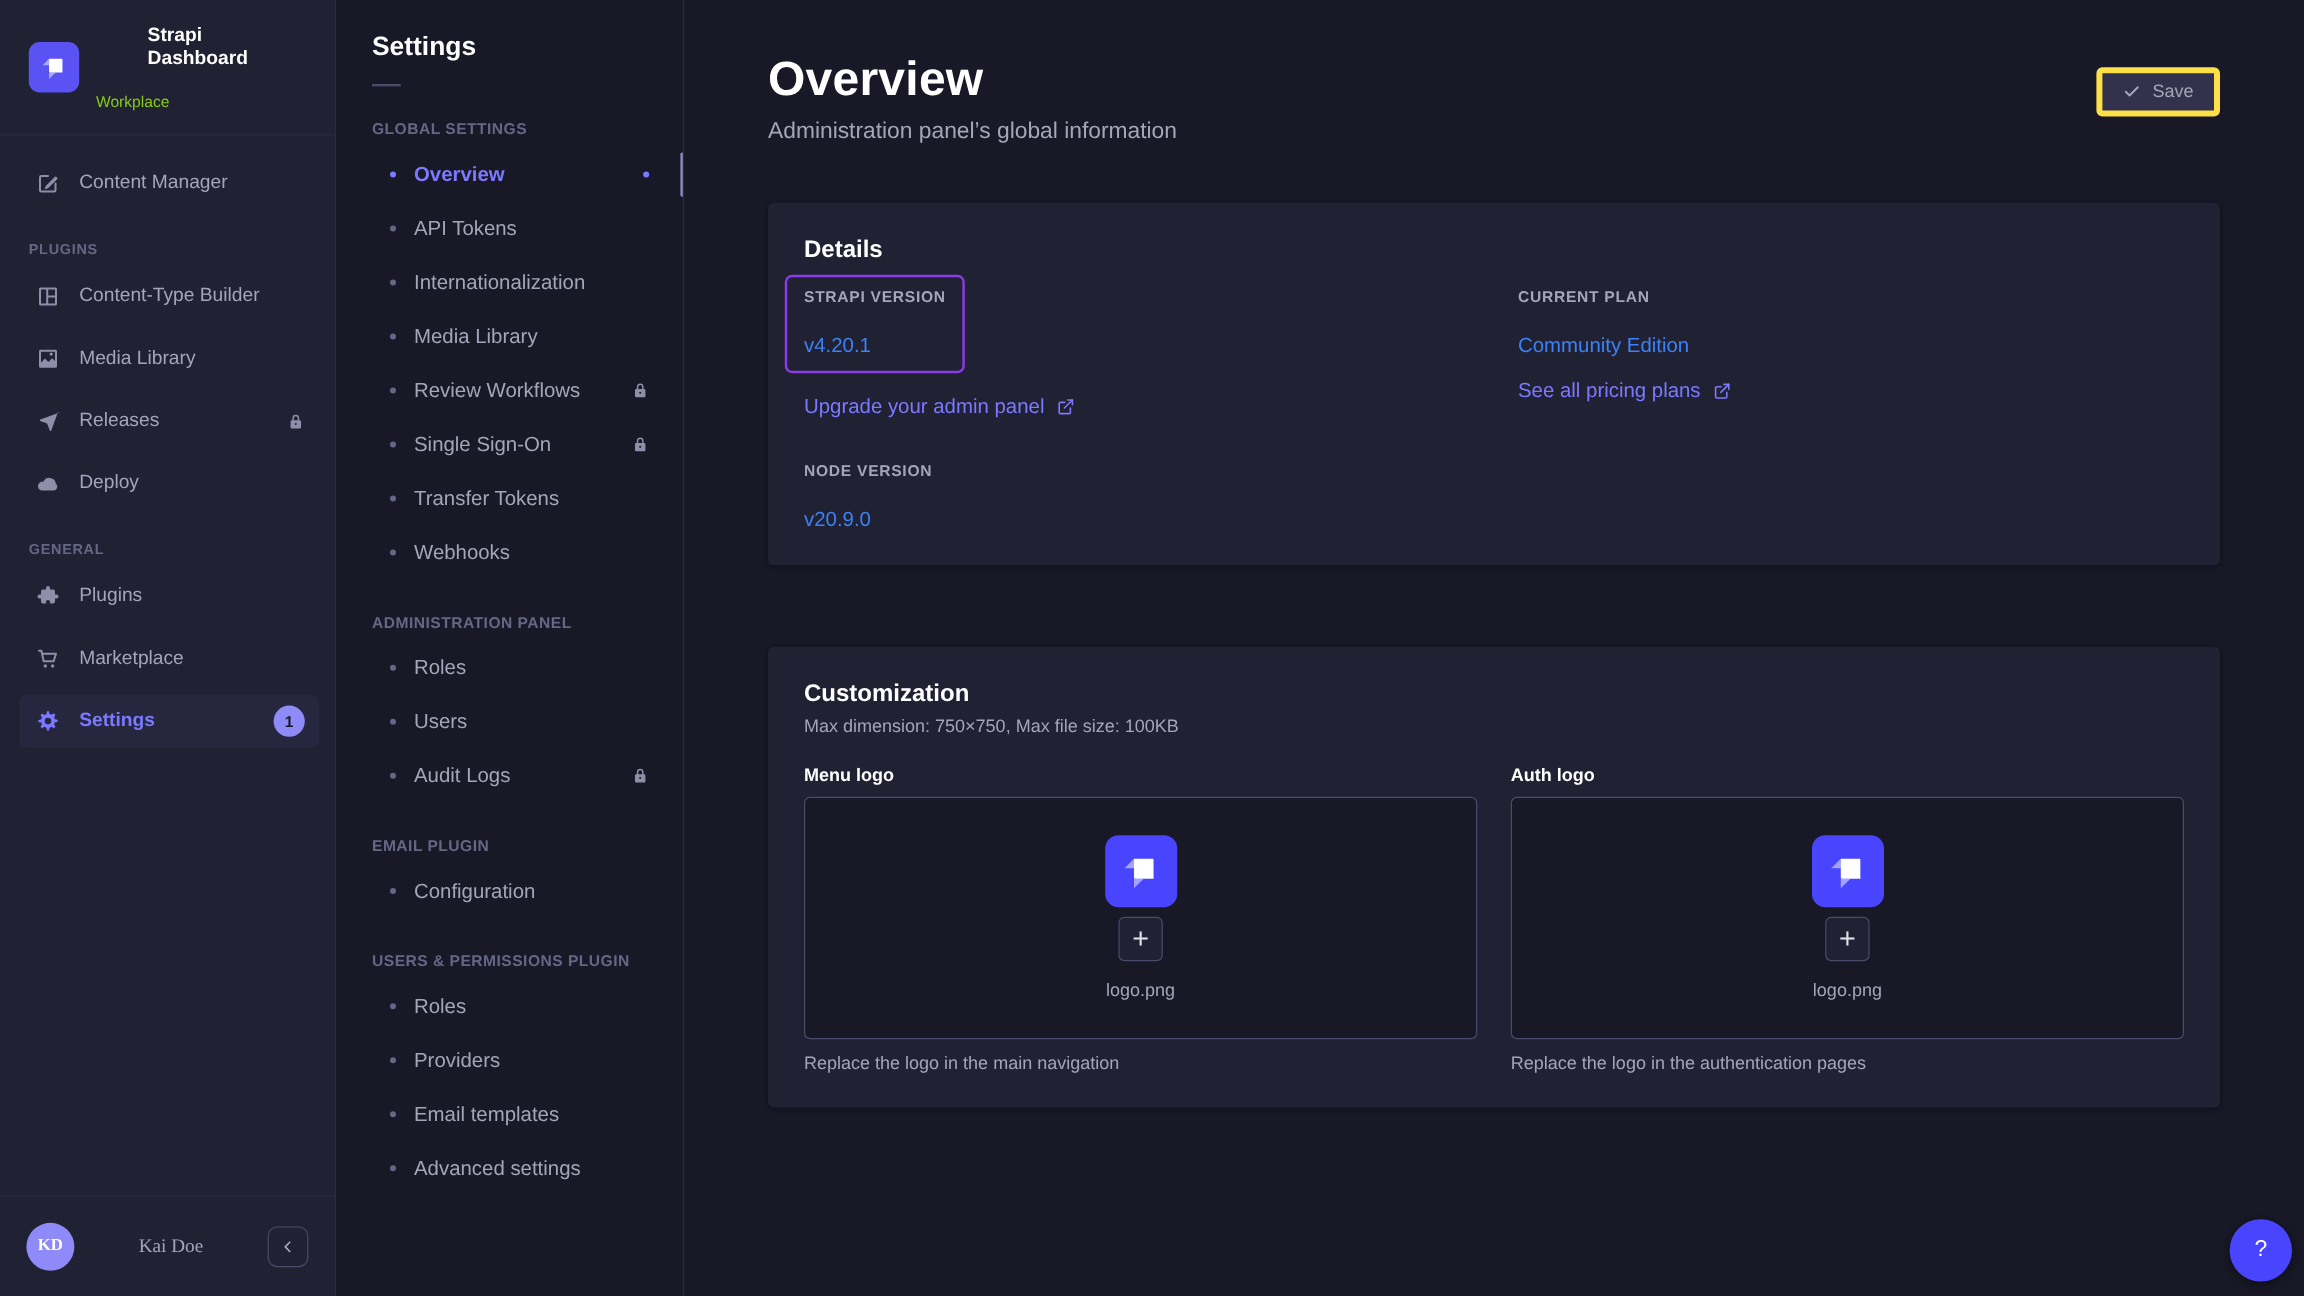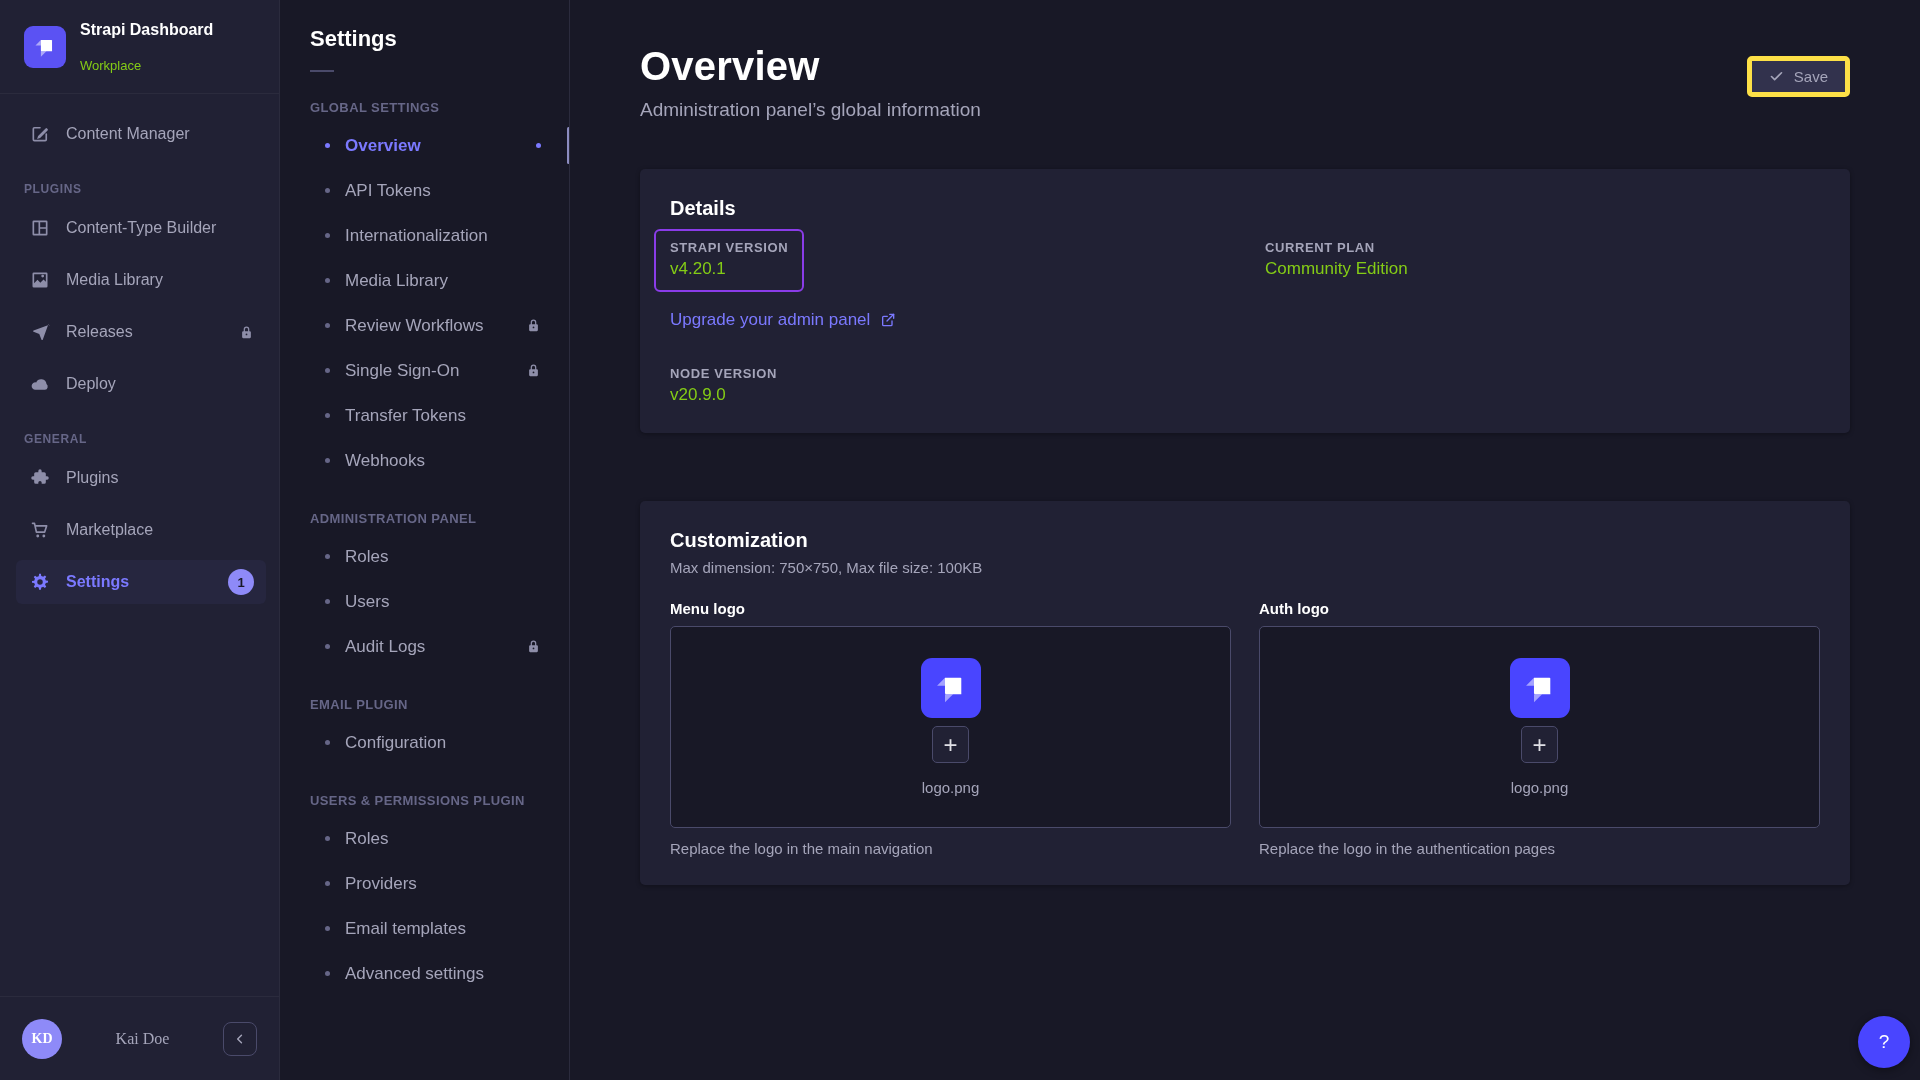--- a/index.html
+++ b/index.html
@@ -8,21 +8,21 @@
     display:flex; overflow:hidden;
     background:#181826; color:#ffffff;
     font-family:"Liberation Sans", sans-serif;
   }
   svg { display:block; width:100%; height:100%; }
 
   
   .main-nav { width:280px; min-width:280px; background:#212134; border-right:1px solid #2b2b3d; display:flex; flex-direction:column; }
   .brand { display:flex; align-items:center; gap:14px; padding:20px 24px; border-bottom:1px solid #2b2b3d; }
   .brand-logo { width:42px; height:42px; min-width:42px; border-radius:9px; background:#5b52f3; display:flex; align-items:center; justify-content:center; padding:8px; }
-  .brand-title { font-size:16px; font-weight:bold; line-height:1.2; }
+  .brand-title { font-size:16px; font-weight:bold; line-height:1.2;margin-left:43px; }
   .brand-sub { font-size:13px; color:#84cc16; margin-top:19px; }
   .nav-body { flex:1; padding-top:10px; overflow:hidden; }
   .nav-section-label { font-size:12px; font-weight:bold; letter-spacing:.6px; color:#666687; padding:0 24px; margin:26px 0 10px; }
   .nav-item { display:flex; align-items:center; gap:16px; height:44px; margin:8px 13px 8px 16px; padding:0 12px 0 14px; border-radius:6px; color:#a5a5ba; font-size:16px; cursor:pointer; }
   .ni-icon { width:20px; height:20px; min-width:20px; color:#8e8ea9; }
   .ni-label { flex:1; white-space:nowrap; }
   .nav-item.active { background:#26263f; }
   .nav-item.active .ni-label { color:#7b79ff; font-weight:bold; }
   .nav-item.active .ni-icon { color:#7b79ff; }
   .badge { min-width:26px; height:26px; padding:0 8px; border-radius:13px; background:#8e8af8; color:#181826; font-size:13px; font-weight:bold; display:flex; align-items:center; justify-content:center; }
@@ -51,21 +51,21 @@
   .page-title { font-size:40px; font-weight:bold; letter-spacing:.2px; }
   .page-subtitle { font-size:19px; color:#a5a5ba; margin-top:10px; }
   .save-btn { display:flex; align-items:center; gap:10px; height:41px; padding:0 17px; background:#32324d; border:5px solid #fde047; border-radius:5px; color:#a5a5ba; font-size:15px; margin-top:12px; cursor:pointer; }
   .btn-icon { width:15px; height:15px; }
 
   .card { background:#212134; border-radius:5px; padding:28px 30px; box-shadow:0 1px 4px rgba(3,3,5,.35); }
   .details-card { margin-top:48px; }
   .card-heading { font-size:20px; font-weight:bold; }
   .details-grid { display:grid; grid-template-columns:1fr 1fr; column-gap:40px; margin-top:20px; }
   .field-label { font-size:13px; font-weight:bold; color:#a5a5ba; letter-spacing:.6px; }
-  .field-value { font-size:17px; color:#84cc16; margin-top:4px; }
+  .field-value { font-size:17px; color:#3b82f6; margin-top:23px; }
   .hl-box { display:inline-block; border:2px solid #8a3ce8; border-radius:6px; padding:9px 14px 11px; margin:-11px 0 0 -16px; }
   .text-link { color:#7b79ff; font-size:17px; display:inline-flex; align-items:center; gap:10px; text-decoration:none; cursor:pointer; }
   .link-icon { width:16px; height:16px; }
   .mt-link { margin-top:18px; }
   .mt-field { margin-top:36px; }
 
   .customization-card { margin-top:68px; }
   .card-sub { font-size:15px; color:#a5a5ba; margin-top:7px; }
   .logo-grid { display:grid; grid-template-columns:1fr 1fr; column-gap:28px; margin-top:24px; }
   .logo-label { font-size:15px; font-weight:bold; }
@@ -336,20 +336,32 @@
         <div class="mt-field">
           <div class="field-label">NODE VERSION</div>
           <div class="field-value">v20.9.0</div>
         </div>
       </div>
       <div>
         <div>
           <div class="field-label">CURRENT PLAN</div>
           <div class="field-value">Community Edition</div>
         </div>
+        <div class="mt-link">
+          <a class="text-link">
+            <span>See all pricing plans</span>
+            <span class="link-icon">
+                <svg viewBox="0 0 24 24" fill="none" stroke="currentColor" stroke-width="2" stroke-linecap="round" stroke-linejoin="round">
+                  <path d="M18 13.5V19a1.5 1.5 0 0 1-1.5 1.5h-11A1.5 1.5 0 0 1 4 19V8a1.5 1.5 0 0 1 1.5-1.5H11"></path>
+                  <path d="M14.5 3.5h6v6"></path>
+                  <path d="M10.5 13.5l10-10"></path>
+                </svg>
+              </span>
+          </a>
+        </div>
       </div>
     </div>
   </section>
 
   <section class="card customization-card">
     <div class="card-heading">Customization</div>
     <div class="card-sub">Max dimension: 750×750, Max file size: 100KB</div>
     <div class="logo-grid" id="logo-grid">
         <div>
     <div class="logo-label">Menu logo</div>

